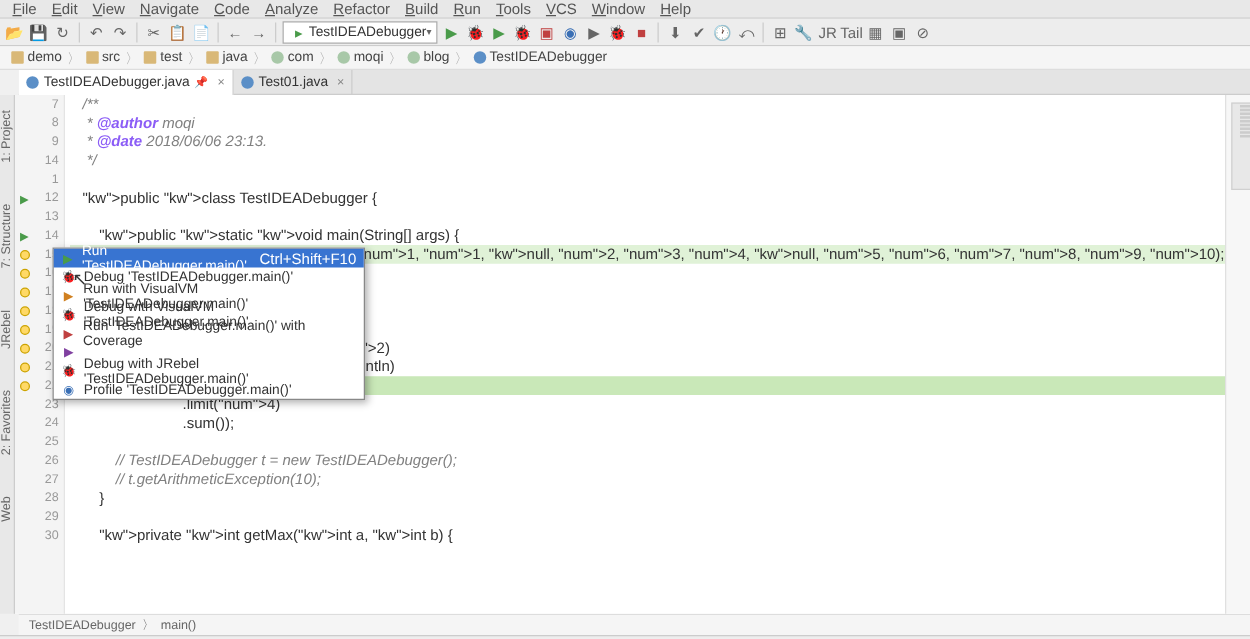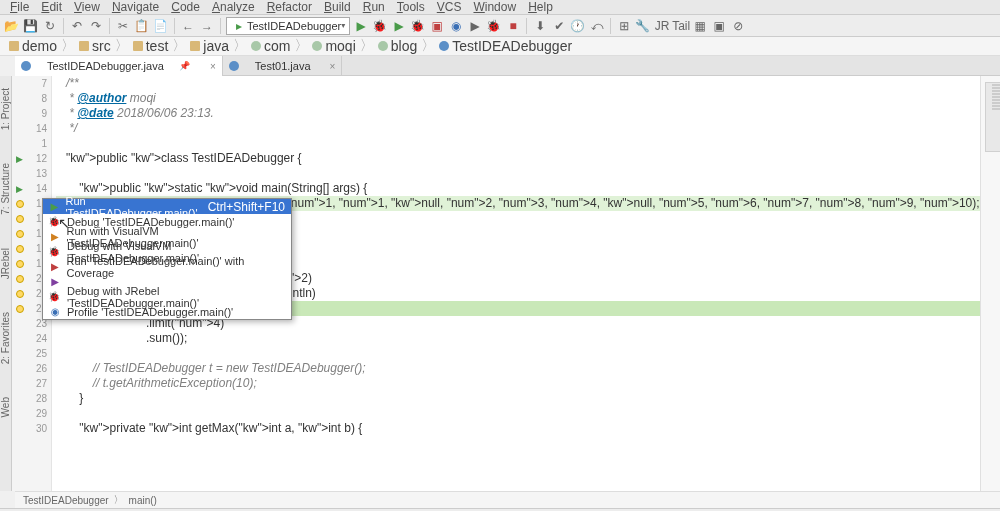--- a/index.html
+++ b/index.html
@@ -11,50 +11,50 @@
 .menubar span u { text-decoration:underline; }
 
 
 .toolbar { height:22px; background:#ededed; display:flex; align-items:center; padding:0 4px; gap:3px; border-bottom:1px solid #ccc; }
 .tb-icon { width:16px; height:16px; display:inline-flex; align-items:center; justify-content:center; font-size:12px; color:#666; }
 .tb-sep { width:1px; height:16px; background:#ccc; margin:0 2px; }
 .run-config { height:18px; min-width:120px; border:1px solid #aaa; background:#fff; display:flex; align-items:center; padding:0 4px; font-size:11px; }
 .run-config .tri { margin-left:auto; font-size:8px; color:#666; }
 
 
-.breadcrumb { height:19px; background:#f5f5f5; display:flex; align-items:center; padding:0 6px; gap:1px; font-size:14px; color:#444; border-bottom:1px solid #ddd; }
+.breadcrumb { height:19px; background:#f5f5f5; display:flex; align-items:center; padding:0 6px; gap:1px; font-size:11px; color:#444; border-bottom:1px solid #ddd; }
 .bc-item { display:flex; align-items:center; gap:3px; padding:0 3px; }
 .bc-sep { color:#aaa; }
 .bc-fold { width:10px; height:10px; background:#d9b877; border-radius:1px; display:inline-block; }
 .bc-pkg { width:10px; height:10px; background:#a8c8a8; border-radius:5px; display:inline-block; }
 .bc-cls { width:10px; height:10px; background:#5b8fc7; border-radius:5px; display:inline-block; }
 
 
 .tabs-row { height:20px; background:#e4e4e4; display:flex; margin-left:15px; border-bottom:1px solid #ccc; }
-.tab { height:20px; padding:0 6px; display:flex; align-items:center; gap:16px; font-size:11px; border-right:1px solid #ccc; }
+.tab { height:20px; padding:0 6px; display:flex; align-items:center; gap:4px; font-size:11px; border-right:1px solid #ccc; }
 .tab.active { background:#fff; }
 .tab .close { font-size:10px; color:#888; margin-left:3px; }
 .tab .pin { font-size:9px; color:#888; }
 .tab-ico { width:10px; height:10px; background:#5b8fc7; border-radius:5px; display:inline-block; }
 
 
 .main { display:flex; height:415px; }
 .left-strip { width:15px; background:#e8e8e8; border-right:1px solid #ccc; display:flex; flex-direction:column; align-items:center; gap:25px; padding-top:8px; }
 .vtab { writing-mode:vertical-lr; transform:rotate(180deg); font-size:10px; color:#666; padding:4px 0; cursor:default; }
 
 .editor-wrap { flex:1; display:flex; background:#fff; position:relative; }
 .gutter { width:40px; background:#f4f4f4; border-right:1px solid #e4e4e4; }
 .gutter-row { height:15px; display:flex; align-items:center; justify-content:flex-end; padding-right:4px; font-size:10px; color:#999; position:relative; }
 .gutter-row .run-tri { position:absolute; left:4px; color:#4a9b4a; font-size:9px; }
 .gutter-row .gdot { position:absolute; left:4px; width:8px; height:8px; background:#ffd966; border:1px solid #cca300; border-radius:50%; }
 .code-area { flex:1; font-family:Consolas,Monaco,monospace; font-size:12px; line-height:15px; padding-left:4px; }
 .code-line { height:15px; white-space:pre; }
 .code-line.hl-exec { background:#e0f2d7; }
 .code-line.hl-skip { background:#c9e8b8; }
-.at { color:#0369a1; font-weight:bold;text-decoration:underline; }
+.at { color:#8b5cf6; font-weight:bold; }
 .com { color:#808080; font-style:italic; }
 
 .minimap { width:65px; background:#f7f7f7; border-left:1px solid #e0e0e0; position:relative; }
 .minimap .mm-box { position:absolute; top:6px; left:4px; right:12px; height:70px; background:#e8e8e8; border:1px solid #d0d0d0; }
 .minimap .mm-line { height:2px; margin:1px 6px; background:#ccc; }
 
 
 .ctx { position:absolute; left:42px; top:198px; width:250px; background:#fff; border:1px solid #888; box-shadow:2px 2px 6px rgba(0,0,0,.3); z-index:100; }
 .ctx-item { height:15px; display:flex; align-items:center; padding:0 6px; gap:6px; font-size:11px; cursor:default; }
 .ctx-item.sel { background:#3874d1; color:#fff; }

